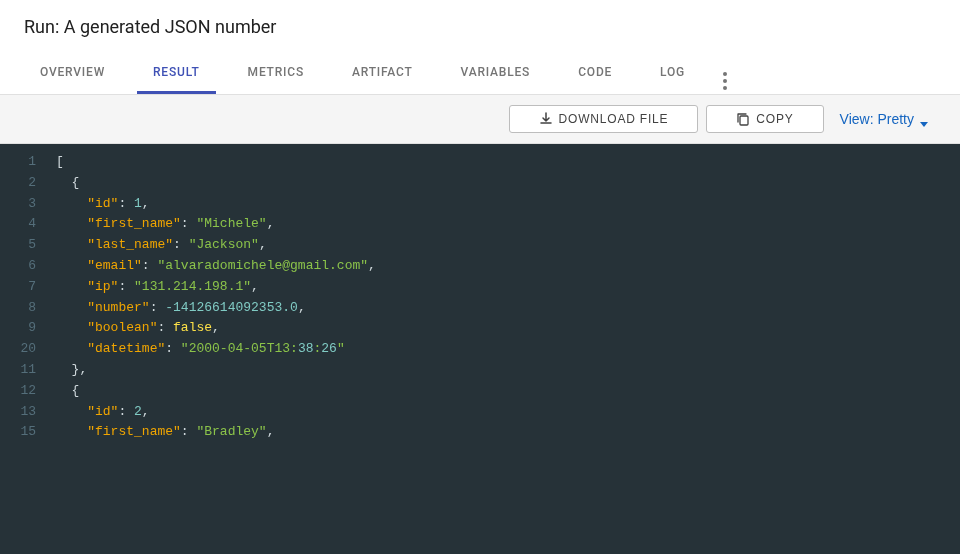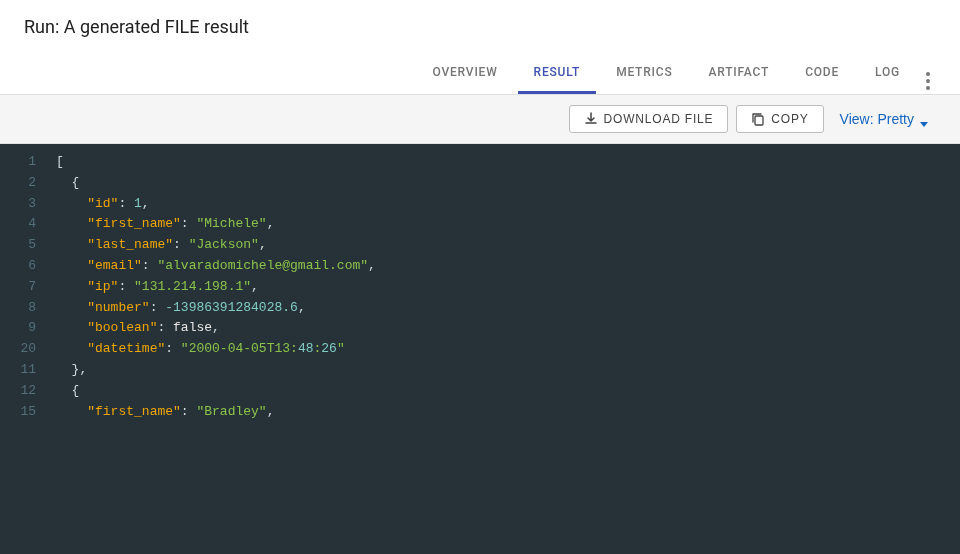--- a/index.html
+++ b/index.html
@@ -30,22 +30,21 @@
       font-size: 18px;
       color: #212121;
       font-weight: 400;
       padding-bottom: 16px;
     }
 
     
     .tabs {
       display: flex;
       align-items: flex-end;
-      gap: 4px;
-      justify-content: flex-end;
+      gap: 16px;
     }
 
     .tab {
       padding: 12px 16px;
       font-size: 12px;
       font-weight: 500;
       color: #757575;
       cursor: pointer;
       letter-spacing: 0.8px;
       border-bottom: 3px solid transparent;
@@ -71,21 +70,21 @@
     .btn-outline {
       display: flex;
       align-items: center;
       gap: 6px;
       border: 1px solid #bdbdbd;
       background: #fff;
       color: #424242;
       font-size: 12px;
       font-weight: 500;
       letter-spacing: 0.8px;
-      padding: 6px 14px;
+      padding: 6px 29px;
       border-radius: 3px;
       cursor: pointer;
       text-transform: uppercase;
     }
 
     .btn-view {
       display: flex;
       align-items: flex-end;
       gap: 6px;
       border: none;
@@ -140,21 +139,21 @@
       flex: 1;
       padding: 0 8px;
       color: #cfd8dc;
       white-space: pre;
     }
 
     
     .key { color: #f0a500; }
     .str-val { color: #8bc34a; }
     .num-val { color: #80cbc4; }
-    .bool-val { color: #e5e5e5; margin-top: 30px; }
+    .bool-val { color: #fde047; margin-top: 30px; }
 
     
     .more-icon {
       display: flex;
       flex-direction: column;
       gap: 3px;
       cursor: pointer;
       padding: 4px 6px;
       border-radius: 50%;
     }
@@ -165,26 +164,27 @@
       border-radius: 50%;
       display: block;
     }
   </style>
 </head>
 <body>
 
 <div class="page-container">
 
   <div class="header">
-    <div class="page-title">Run: A generated FILE result</div>
+    <div class="page-title">Run: A generated JSON number</div>
     <div class="tabs">
       <div class="tab">OVERVIEW</div>
       <div class="tab active">RESULT</div>
       <div class="tab">METRICS</div>
       <div class="tab">ARTIFACT</div>
+      <div class="tab">VARIABLES</div>
       <div class="tab">CODE</div>
       <div class="tab">LOG</div>
       <div class="more-icon">
         <span></span>
           <span></span>
           <span></span>
       </div>
     </div>
   </div>
 
@@ -234,37 +234,41 @@
           <tr>
             <td class="line-num">6</td>
             <td class="line-content">    <span class="key">"email"</span>: <span class="str-val">"alvaradomichele@gmail.com"</span>,</td>
           </tr>
           <tr>
             <td class="line-num">7</td>
             <td class="line-content">    <span class="key">"ip"</span>: <span class="str-val">"131.214.198.1"</span>,</td>
           </tr>
           <tr>
             <td class="line-num">8</td>
-            <td class="line-content">    <span class="key">"number"</span>: <span class="num-val">-13986391284028.6</span>,</td>
+            <td class="line-content">    <span class="key">"number"</span>: <span class="num-val">-14126614092353.0</span>,</td>
           </tr>
           <tr>
             <td class="line-num">9</td>
             <td class="line-content">    <span class="key">"boolean"</span>: <span class="bool-val">false</span>,</td>
           </tr>
           <tr>
             <td class="line-num">20</td>
-            <td class="line-content">    <span class="key">"datetime"</span>: <span class="str-val">"2000-04-05T13:<span class="num-val">48</span>:<span class="num-val">26</span>"</span></td>
+            <td class="line-content">    <span class="key">"datetime"</span>: <span class="str-val">"2000-04-05T13:<span class="num-val">38</span>:<span class="num-val">26</span>"</span></td>
           </tr>
           <tr>
             <td class="line-num">11</td>
             <td class="line-content">  },</td>
           </tr>
           <tr>
             <td class="line-num">12</td>
             <td class="line-content">  {</td>
+          </tr>
+          <tr>
+            <td class="line-num">13</td>
+            <td class="line-content">    <span class="key">"id"</span>: <span class="num-val">2</span>,</td>
           </tr>
           <tr>
             <td class="line-num">15</td>
             <td class="line-content">    <span class="key">"first_name"</span>: <span class="str-val">"Bradley"</span>,</td>
           </tr>
         </tbody>
     </table>
   </div>
 
 </div>

